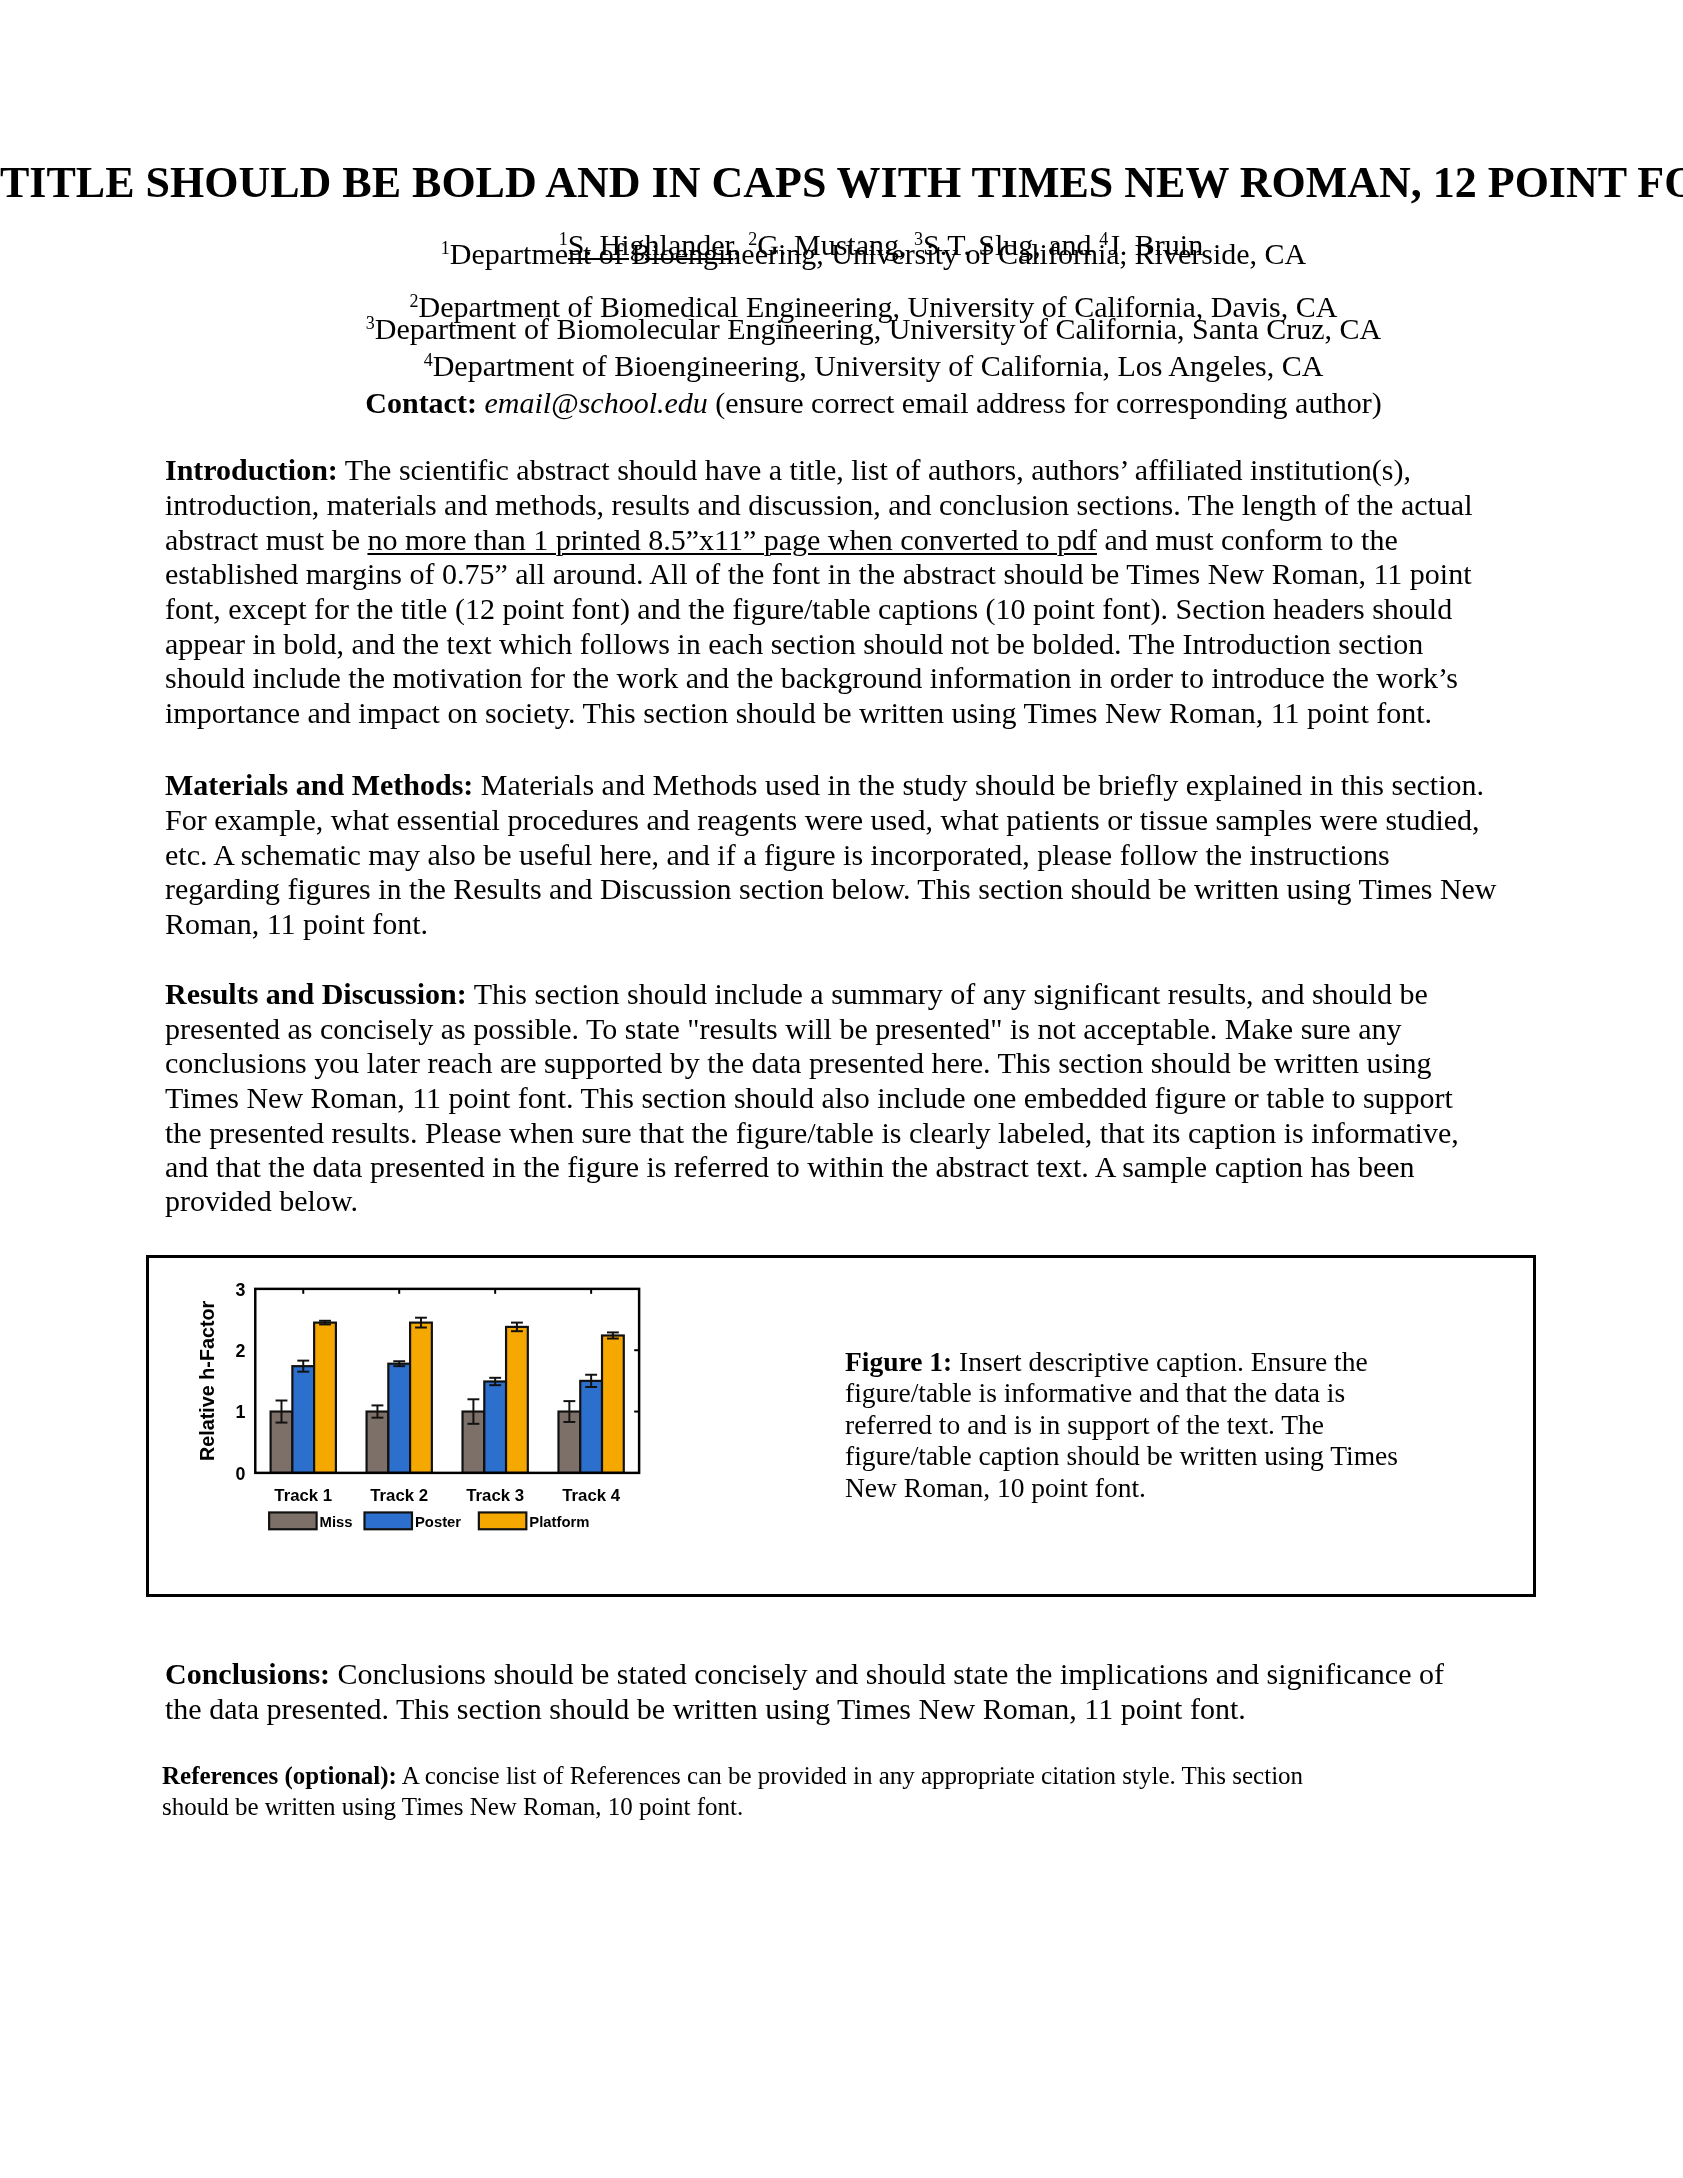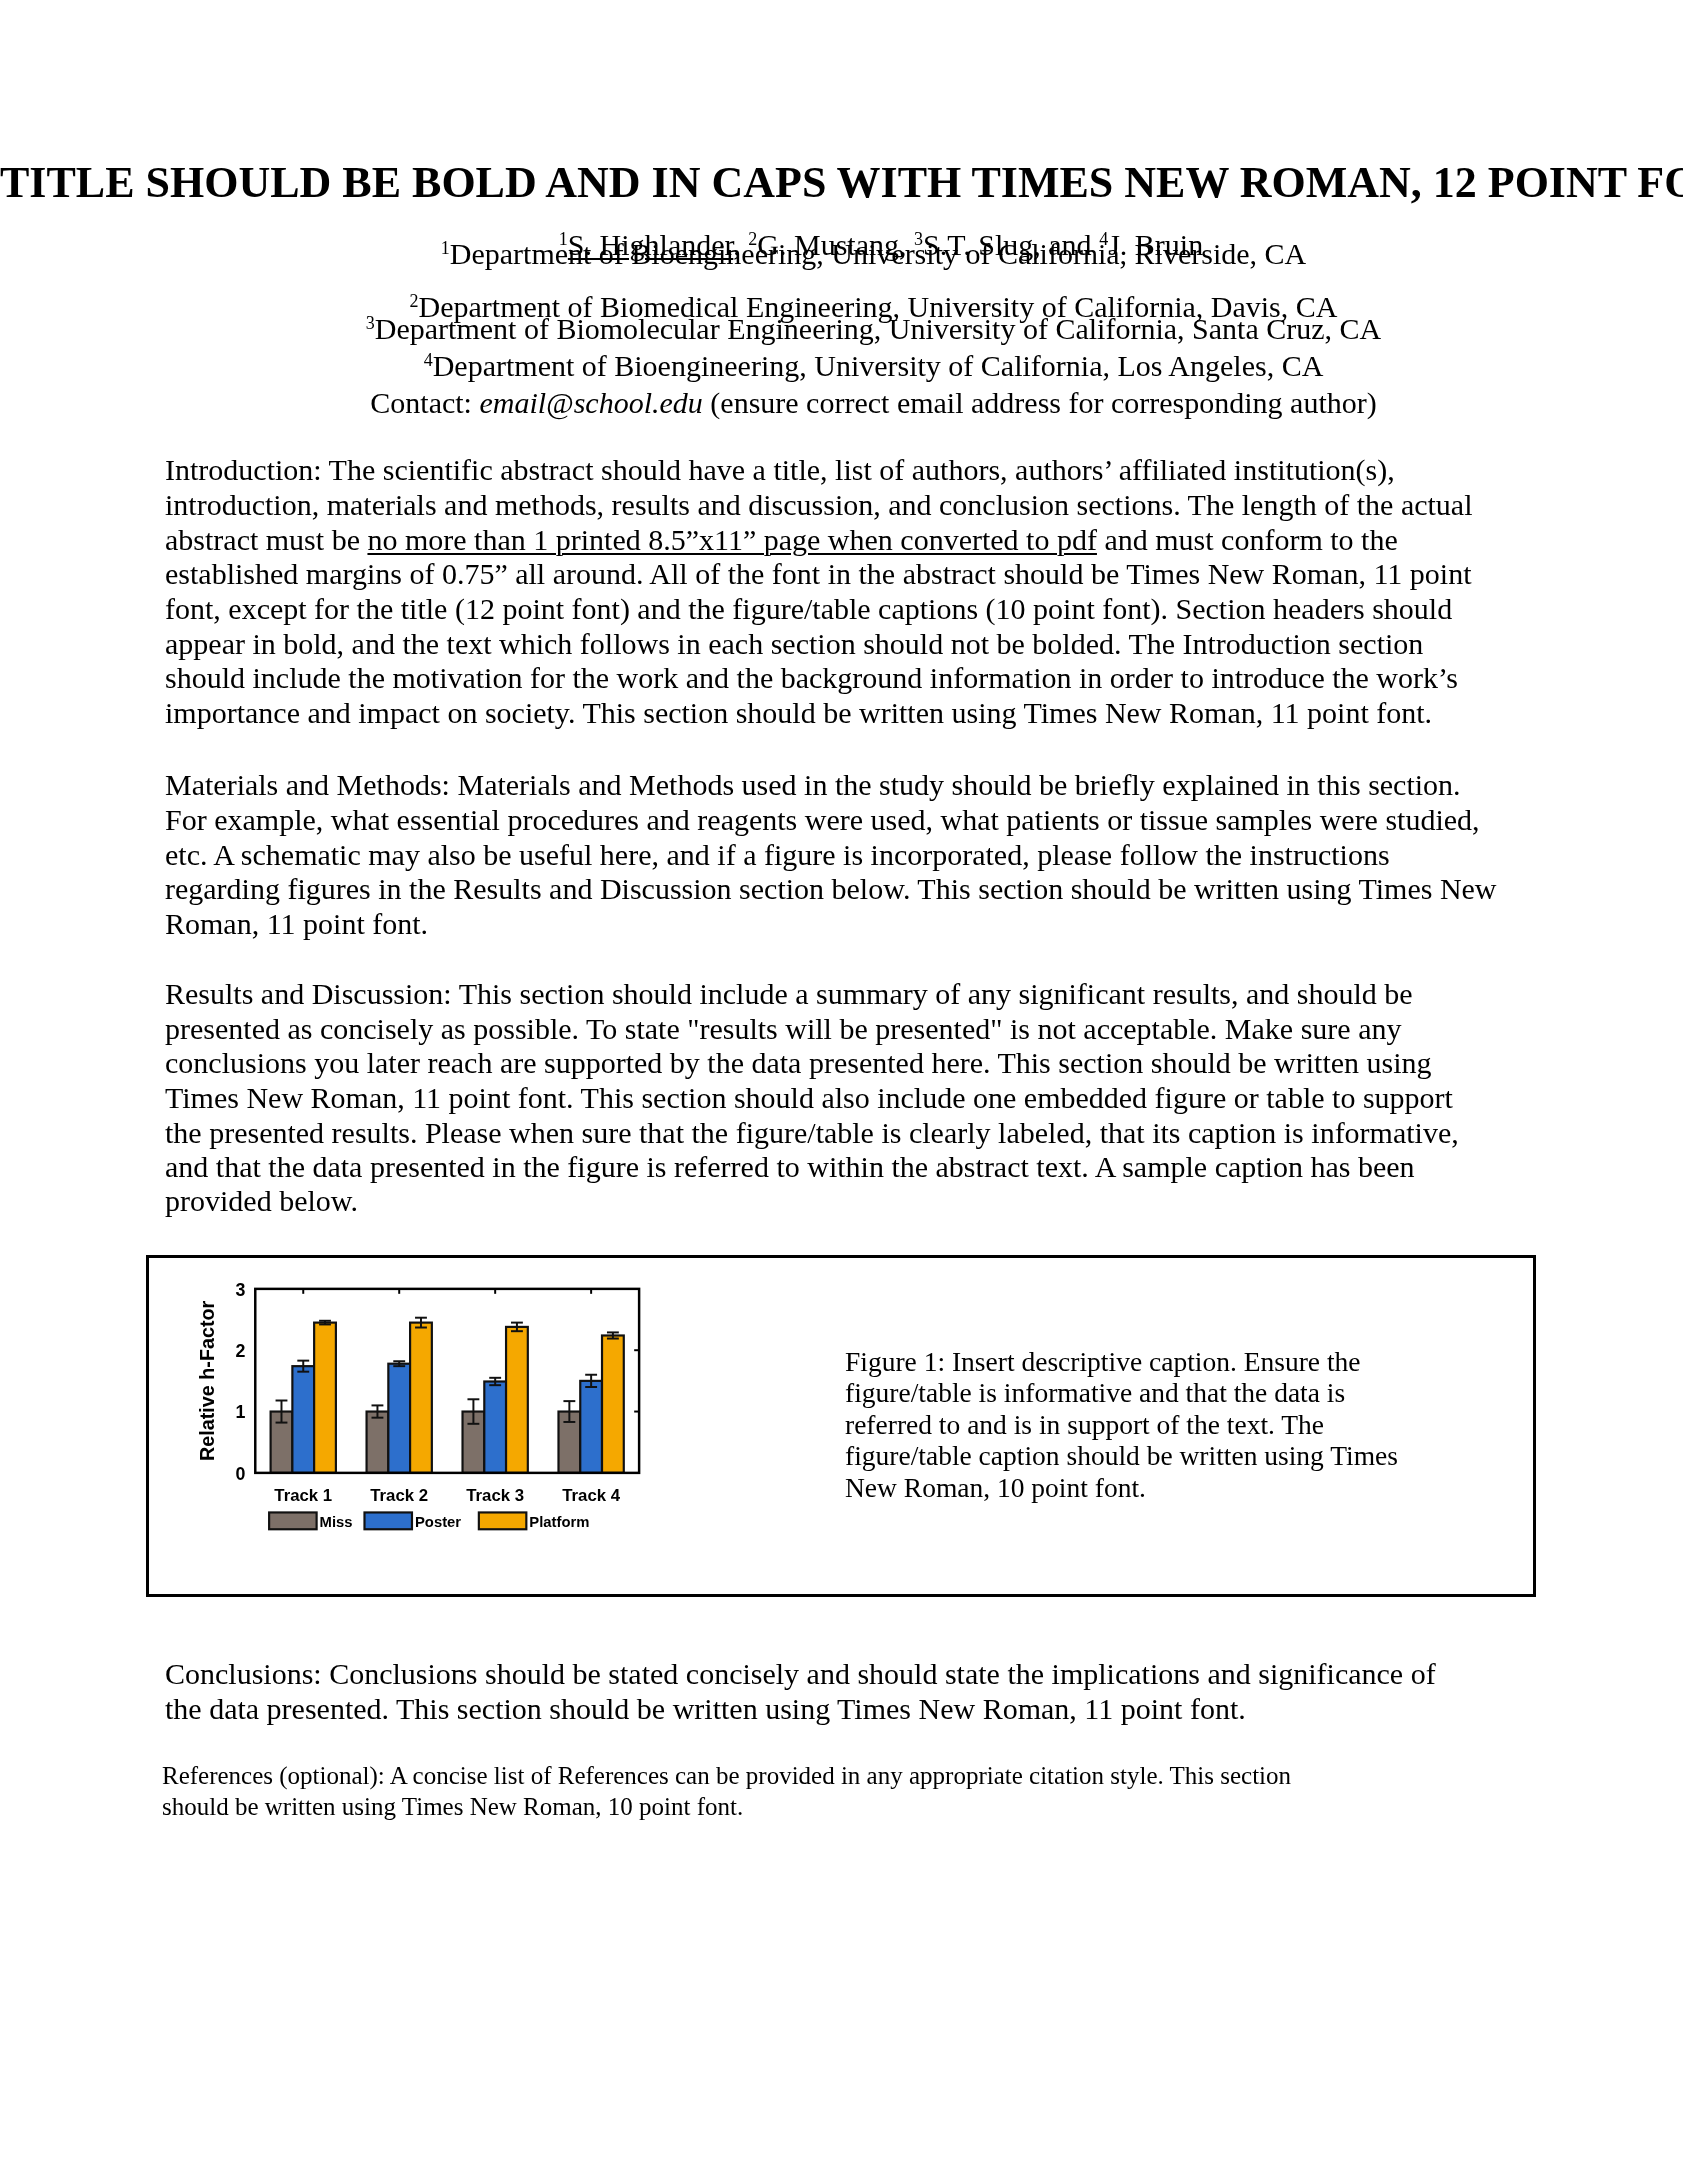--- a/index.html
+++ b/index.html
@@ -5,21 +5,21 @@
   html, body { margin: 0; padding: 0; background: #ffffff; }
   body { width: 1683px; height: 2178px; position: relative; overflow: hidden;
          font-family: "Liberation Serif", serif; color: #000; }
   .ln { position: absolute; white-space: pre; line-height: 1; }
   .c { left: 0; width: 1683px; text-align: center; }
   .title { font-size: 44px; font-weight: bold; }
   .hdr { font-size: 30px; padding-left: 32px; }
   .body { font-size: 30px; left: 165px; }
   .cap { font-size: 27.5px; left: 845px; }
   .ref { font-size: 25px; left: 162px; }
-  b { font-weight: normal; text-align: center; }
+  b { font-weight: bold; text-align: center; }
   sup { font-size: 60%; vertical-align: 0; position: relative; top: -0.55em; }
   .u { text-decoration: underline; text-decoration-thickness: 2px; text-underline-offset: 3px; }
   .fig-box { position: absolute; left: 146px; top: 1255px; width: 1384px; height: 336px;
              border: 3px solid #000; box-sizing: content-box; }
   #chart { position: absolute; left: 188px; top: 1272px; }
   .sans { font-family: "Liberation Sans", sans-serif; font-weight: bold; }
 </style>
 </head>
 <body>
 

